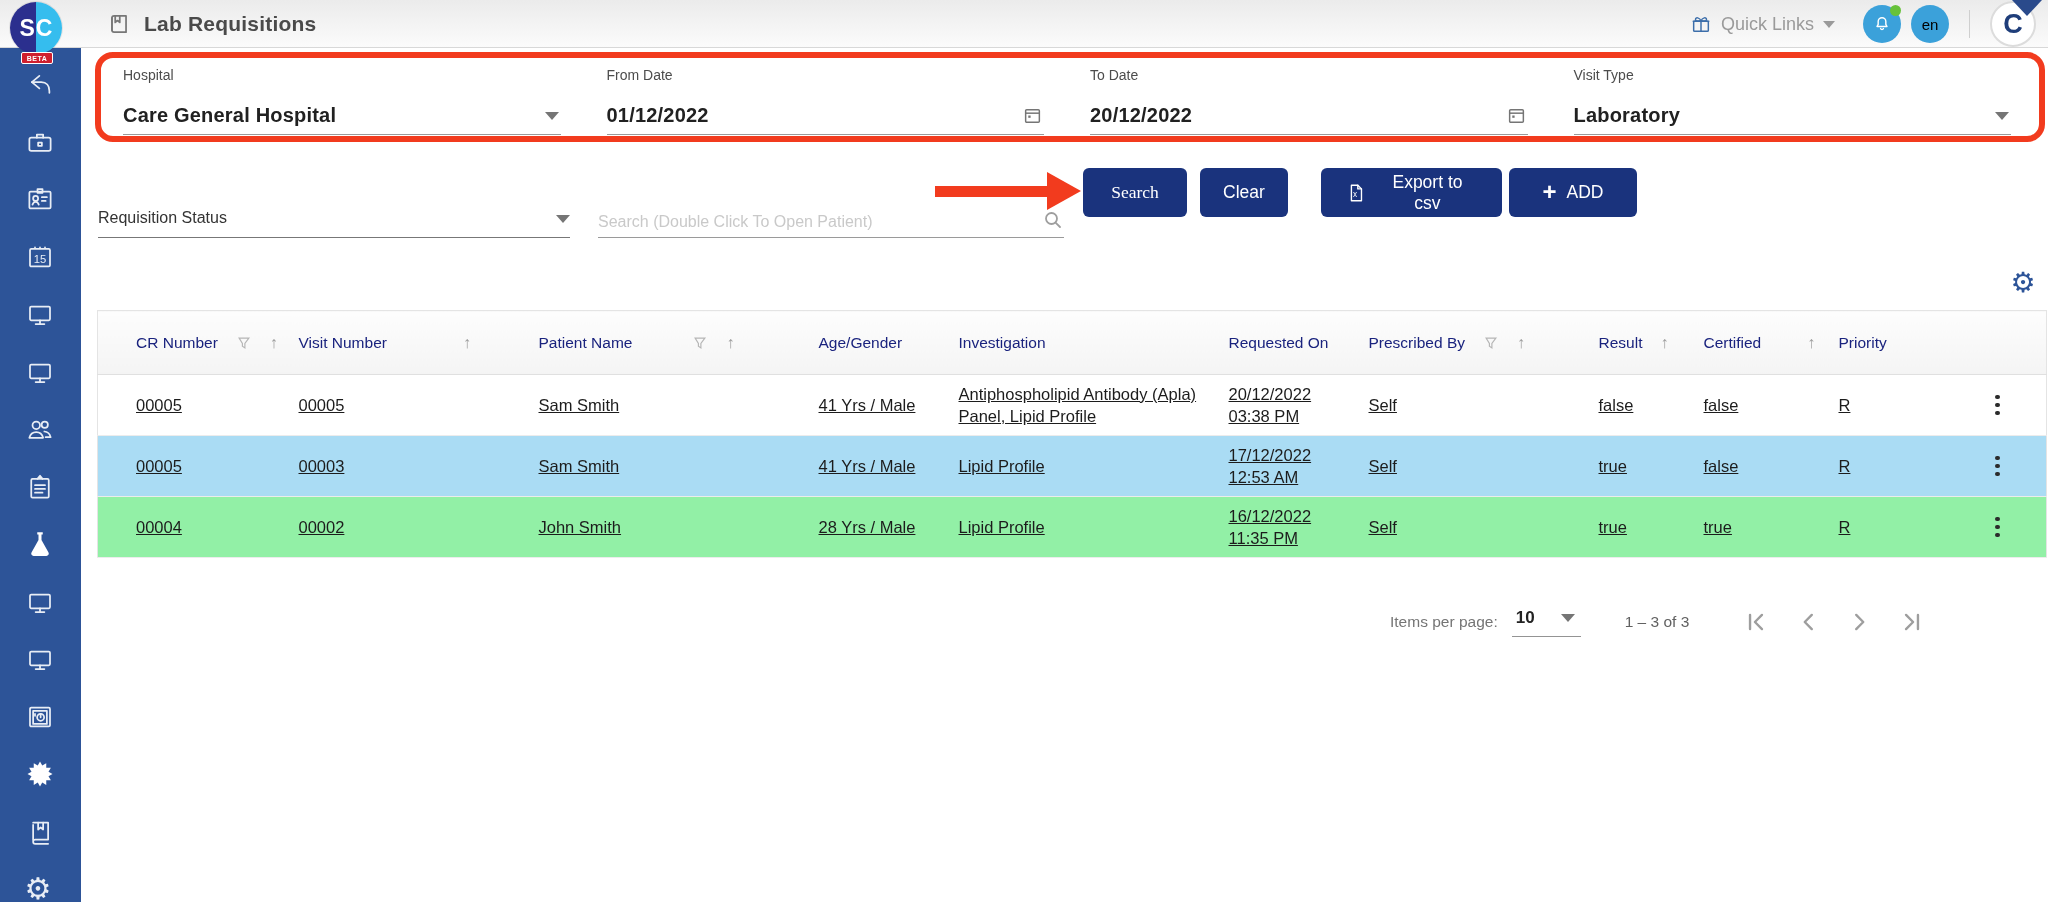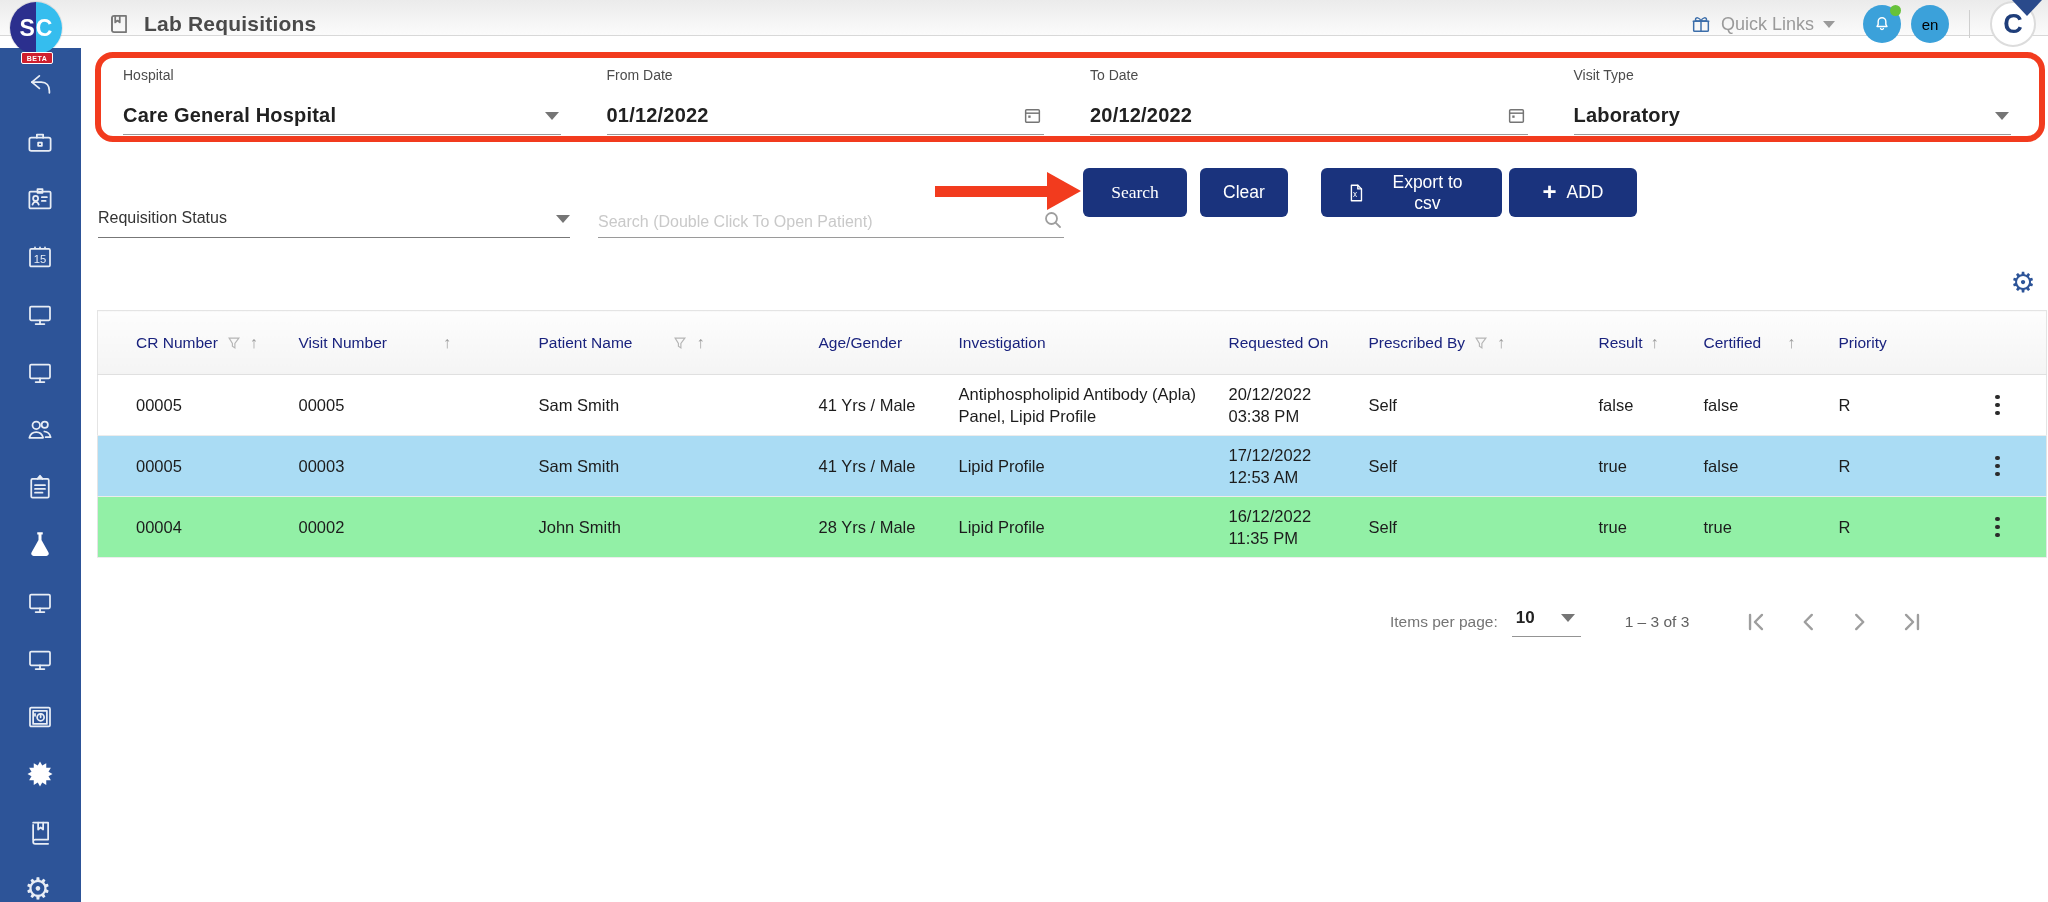--- a/index.html
+++ b/index.html
@@ -1,20 +1,20 @@
 <!DOCTYPE html>
 <html><head>
 <meta charset="utf-8">
 <style>
   * { margin:0; padding:0; box-sizing:border-box; }
   html,body { width:2048px; height:902px; }
   body { font-family:"Liberation Sans", sans-serif; background:#fff; position:relative; overflow:hidden; }
 
   
-  .topbar { position:absolute; left:0; top:0; width:2048px; height:36px;
+  .topbar { position:absolute; left:0; top:0; width:2048px; height:48px;
             background:linear-gradient(#ebebeb,#fbfbfb); border-bottom:1px solid #d8d8d8; z-index:5; }
   .logo { position:absolute; left:10px; top:2px; width:54px; height:56px; z-index:9; }
   .logo-circle { width:52px; height:52px; border-radius:50%;
                  background:linear-gradient(90deg,#2b2f8e 50%,#35bdee 50%);
                  display:flex; align-items:center; justify-content:center; gap:1px;
                  box-shadow:0 0 0 1px rgba(0,0,0,.08); }
   .logo-circle span { color:#fff; font-weight:bold; font-size:23px; line-height:1; }
   .logo-beta { position:absolute; left:11px; bottom:-6px; width:32px; height:12px; background:#cf1f2e;
                border:1px solid #fff; border-radius:2px; color:#fff; font-size:7px; font-weight:bold;
                display:flex; align-items:center; justify-content:center; letter-spacing:.5px; }
@@ -89,22 +89,22 @@
                 font-size:28px; line-height:30px; text-align:center; cursor:pointer; }
 
   
   .req-table { position:absolute; left:97px; top:310px; width:1949px; border-collapse:collapse;
                table-layout:fixed; font-size:16.5px; color:#1c1c1c; border:1px solid #e4e4e4; }
   .req-table thead th { height:64px; background:linear-gradient(#fdfdfd,#f4f4f4);
                         color:#1a237e; font-size:15.5px; font-weight:500; text-align:left;
                         padding-left:8px; border-bottom:1px solid #e0e0e0; white-space:nowrap; }
   .req-table th:first-child, .req-table td:first-child { padding-left:38px; }
   .req-table td { height:61px; padding:6px 10px 6px 8px; vertical-align:middle; line-height:1.35; }
-  .req-table tbody tr { border-bottom:1px solid #ececec; }
-  .th-inner { display:inline-flex; align-items:center; gap:8px; }
+  .req-table tbody tr { border-bottom:1px solid #ececec;text-decoration:underline; }
+  .th-inner { display:inline-flex; align-items:center; gap:18px; }
   .sort-arrow { color:#9e9e9e; font-size:16px; font-weight:bold; }
   .funnel { width:16px; height:16px; }
   .sp40 { display:inline-block; width:40px; }
   .sp24 { display:inline-block; width:24px; }
   .kebab { display:flex; flex-direction:column; gap:3.5px; align-items:center; cursor:pointer;
            width:22px; margin:0 auto; }
   .kebab i { width:4.5px; height:4.5px; border-radius:50%; background:#2b2b2b; }
 
   
   .pagination { position:absolute; left:1390px; top:598px; height:48px; display:flex; align-items:center; color:#757575; font-size:15.5px; }

